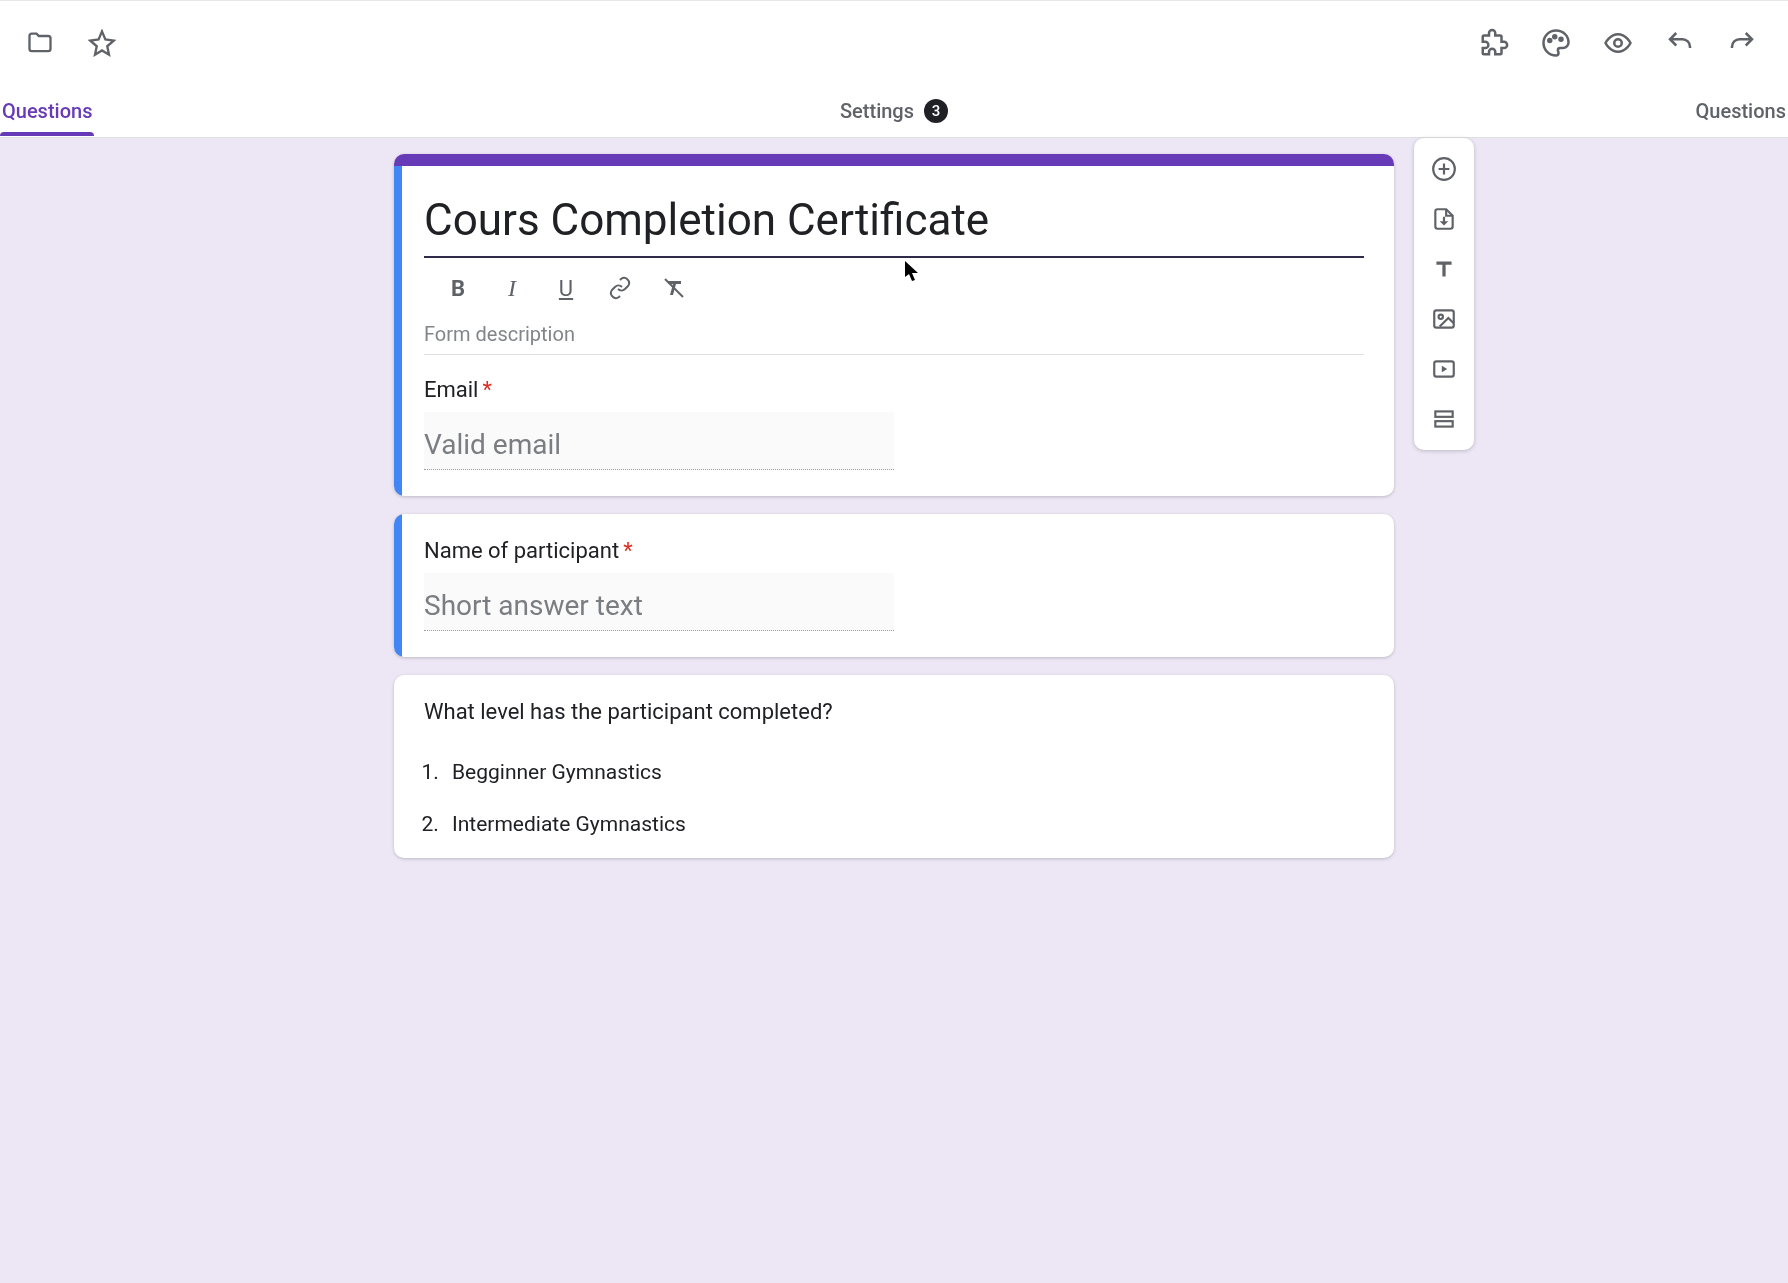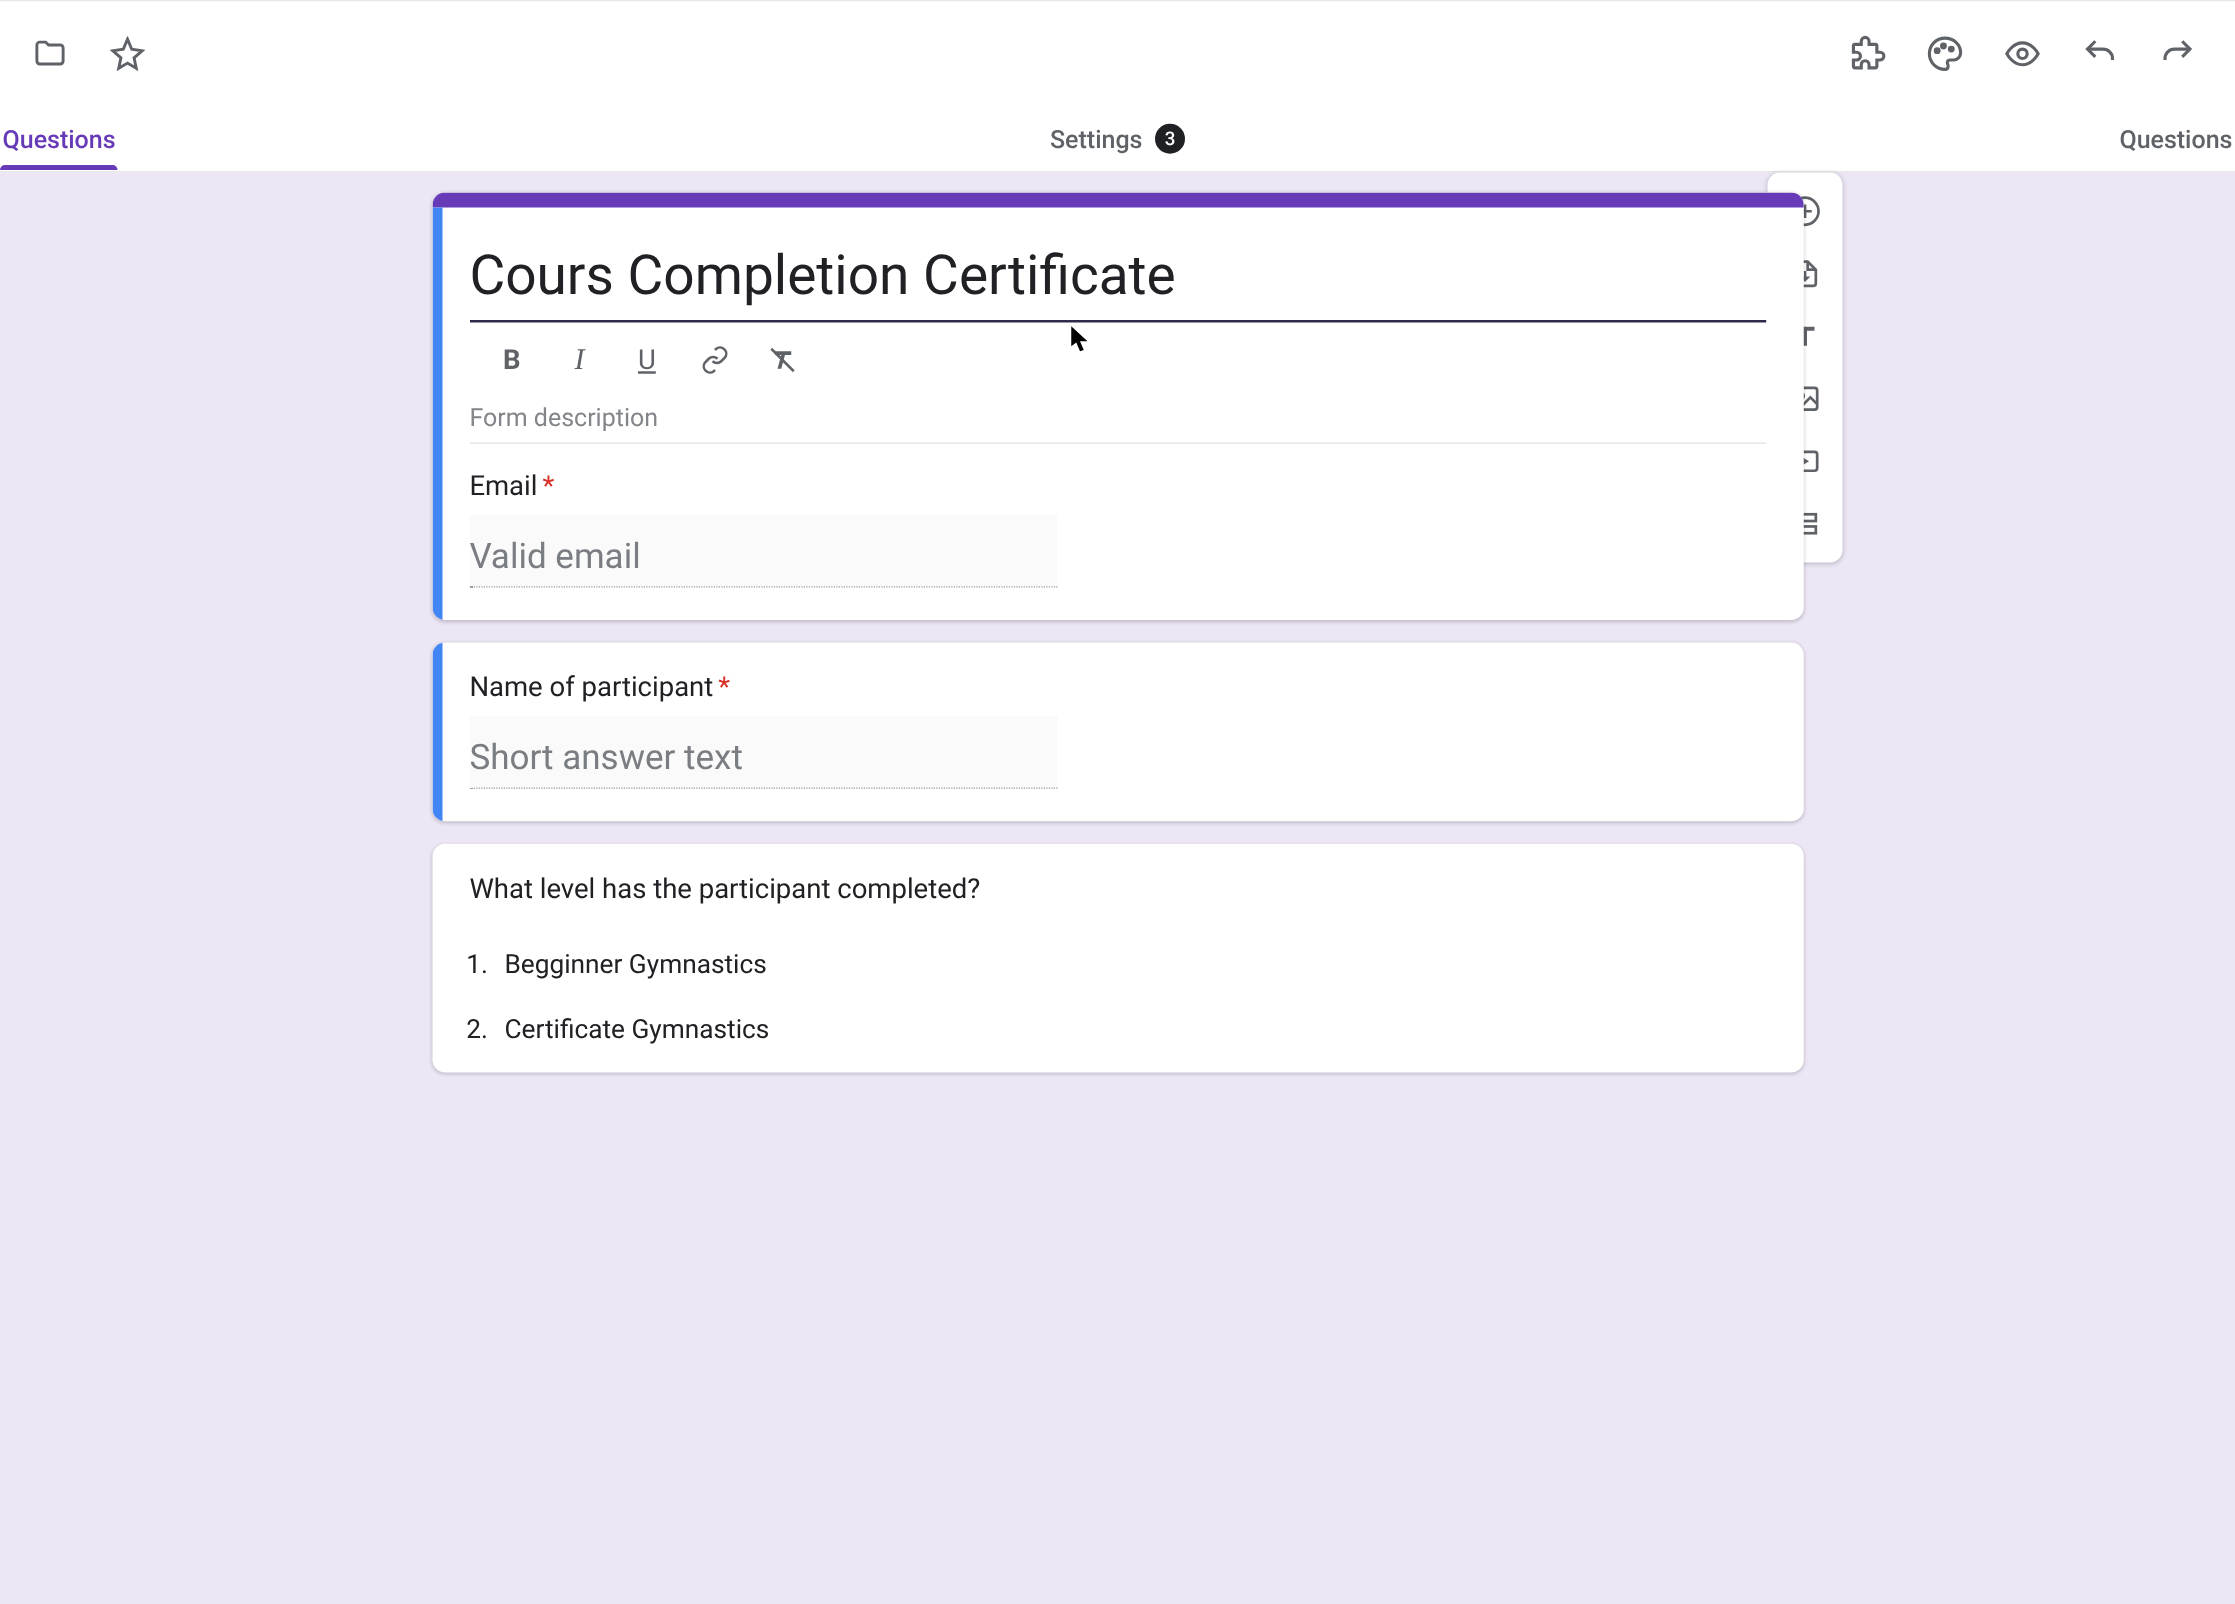--- a/index.html
+++ b/index.html
@@ -83,21 +83,21 @@
   }
 
   
   .canvas {
     background: #ece6f5;
     min-height: calc(100% - 138px);
     padding-top: 16px;
     position: relative;
   }
   .form-col {
-    width: 1097px;
+    width: 1000px;
     margin: 0 auto;
     position: relative;
   }
 
   
   .card {
     background: #fff;
     border-radius: 10px;
     box-shadow: 0 1px 3px rgba(0,0,0,0.12), 0 1px 4px rgba(0,0,0,0.08);
     margin-bottom: 18px;
@@ -394,19 +394,19 @@
         </div>
         <input class="answer-field" disabled="" placeholder="Short answer text" style="">
       </div>
     </div>
 
     <div class="card">
       <div class="card-body" style="padding-bottom:8px">
         <div class="question-text">What level has the participant completed?</div>
         <ol class="opt-list">
           <li><span>Begginner Gymnastics</span></li>
-          <li><span>Certificate Gymnastics</span></li>
+          <li><span>Intermediate Gymnastics</span></li>
         </ol>
       </div>
     </div>
 
   </div>
 </div>
 
 </body></html>

